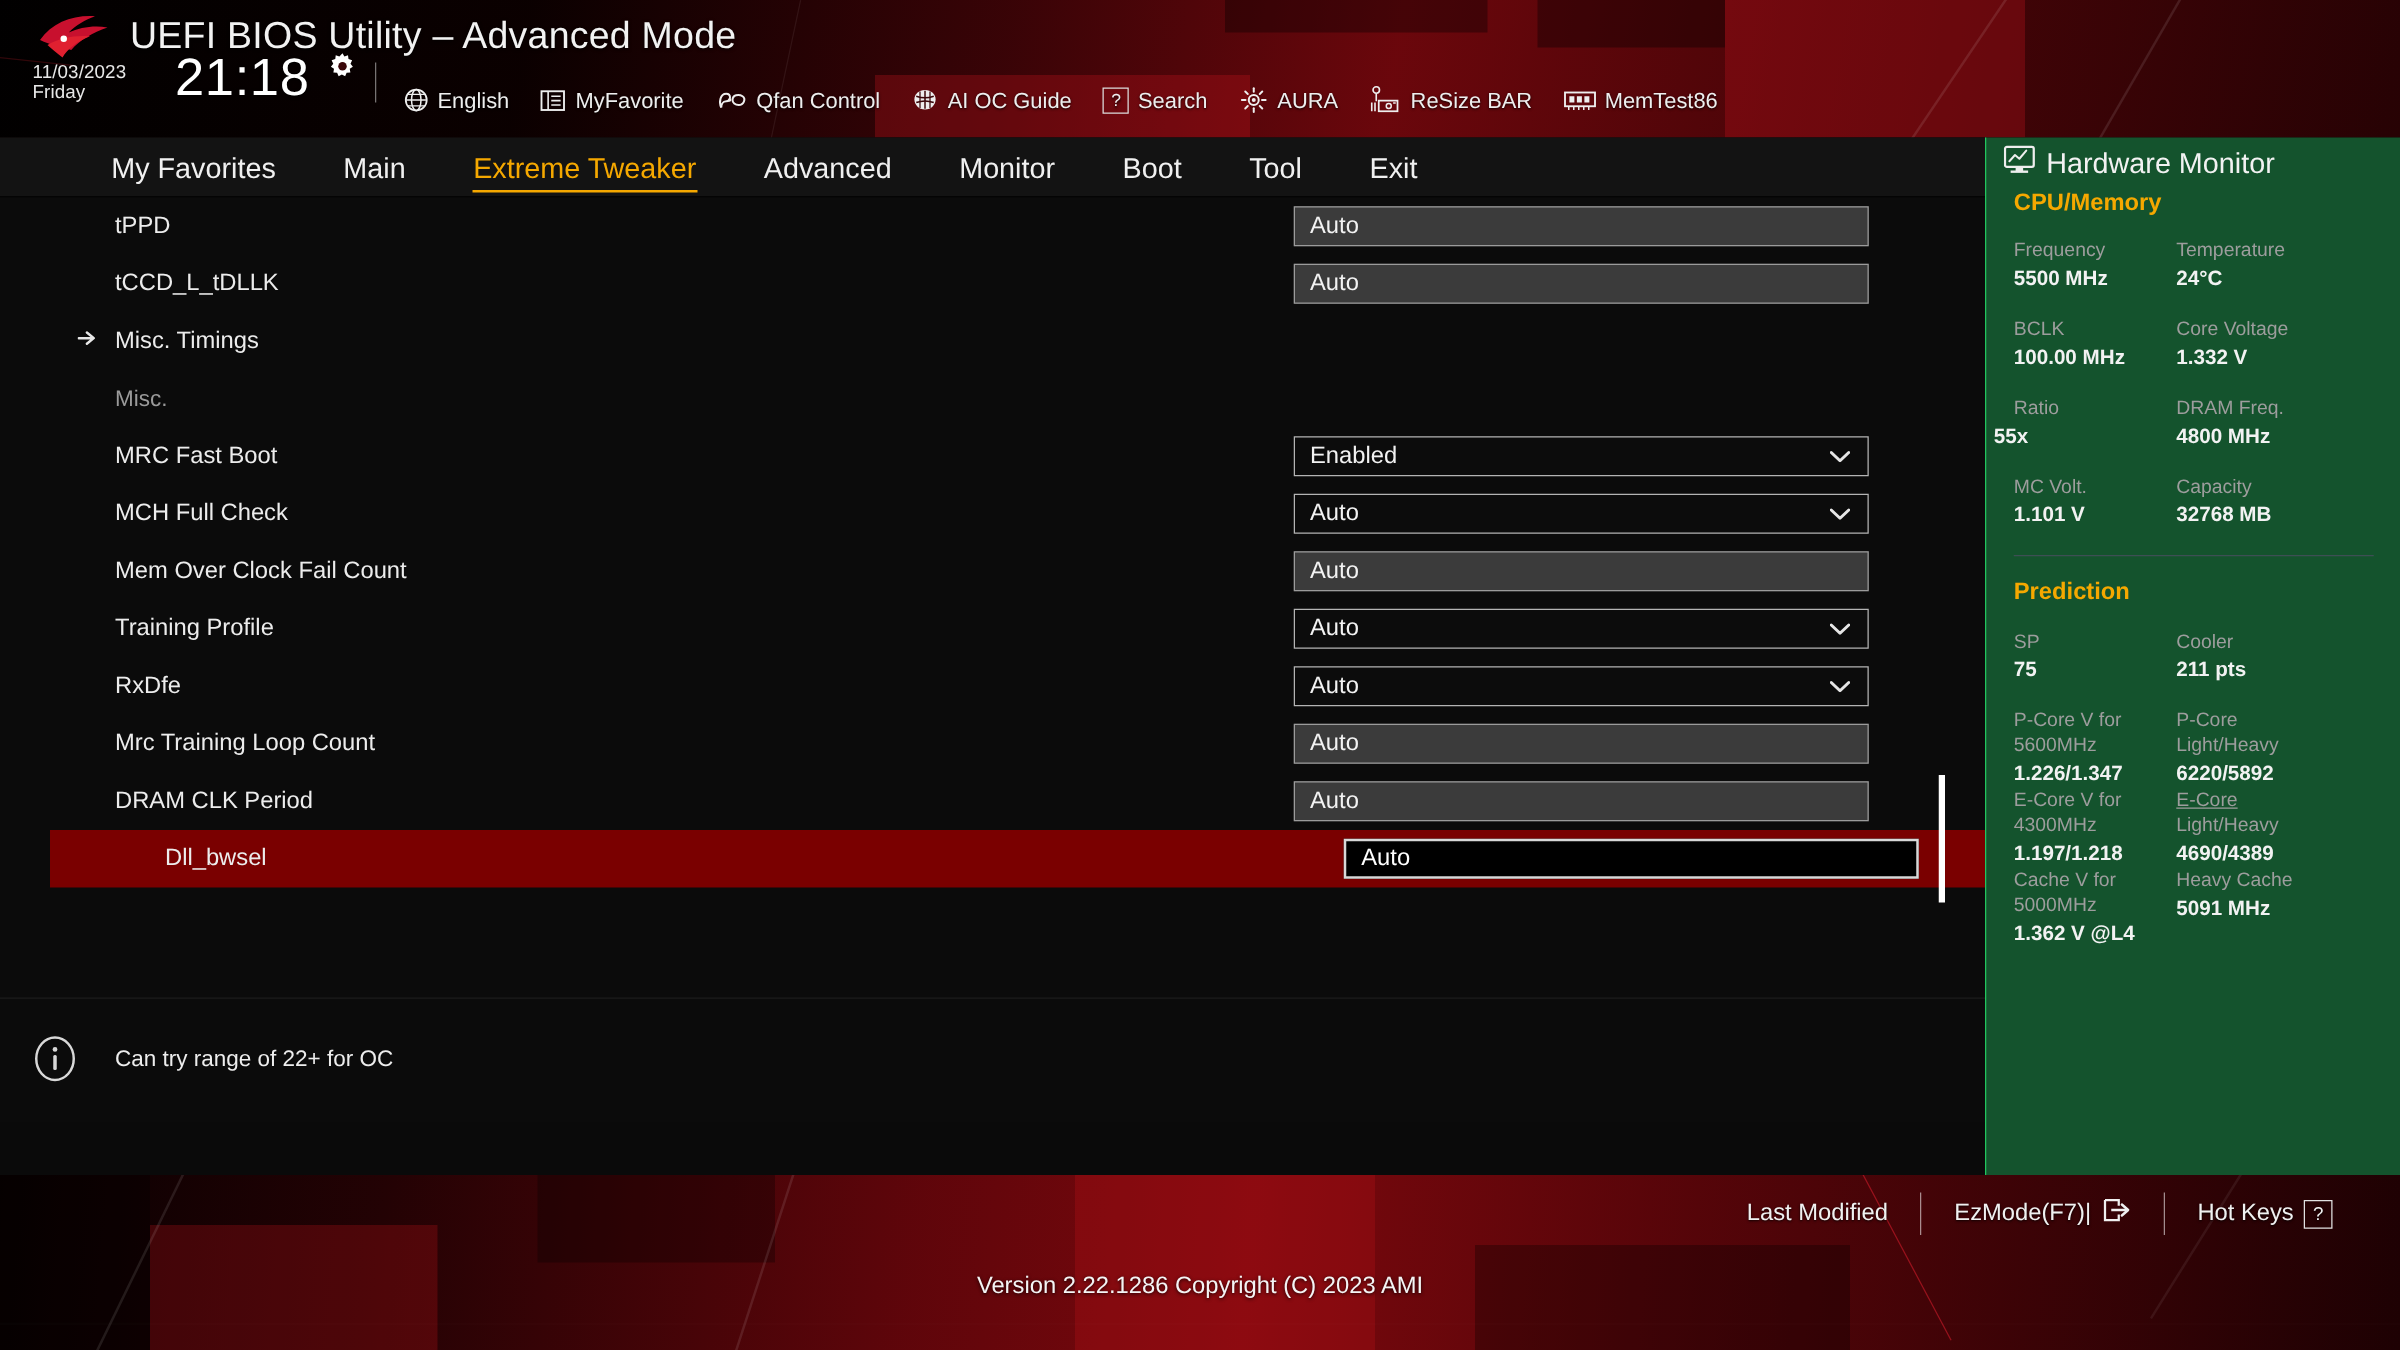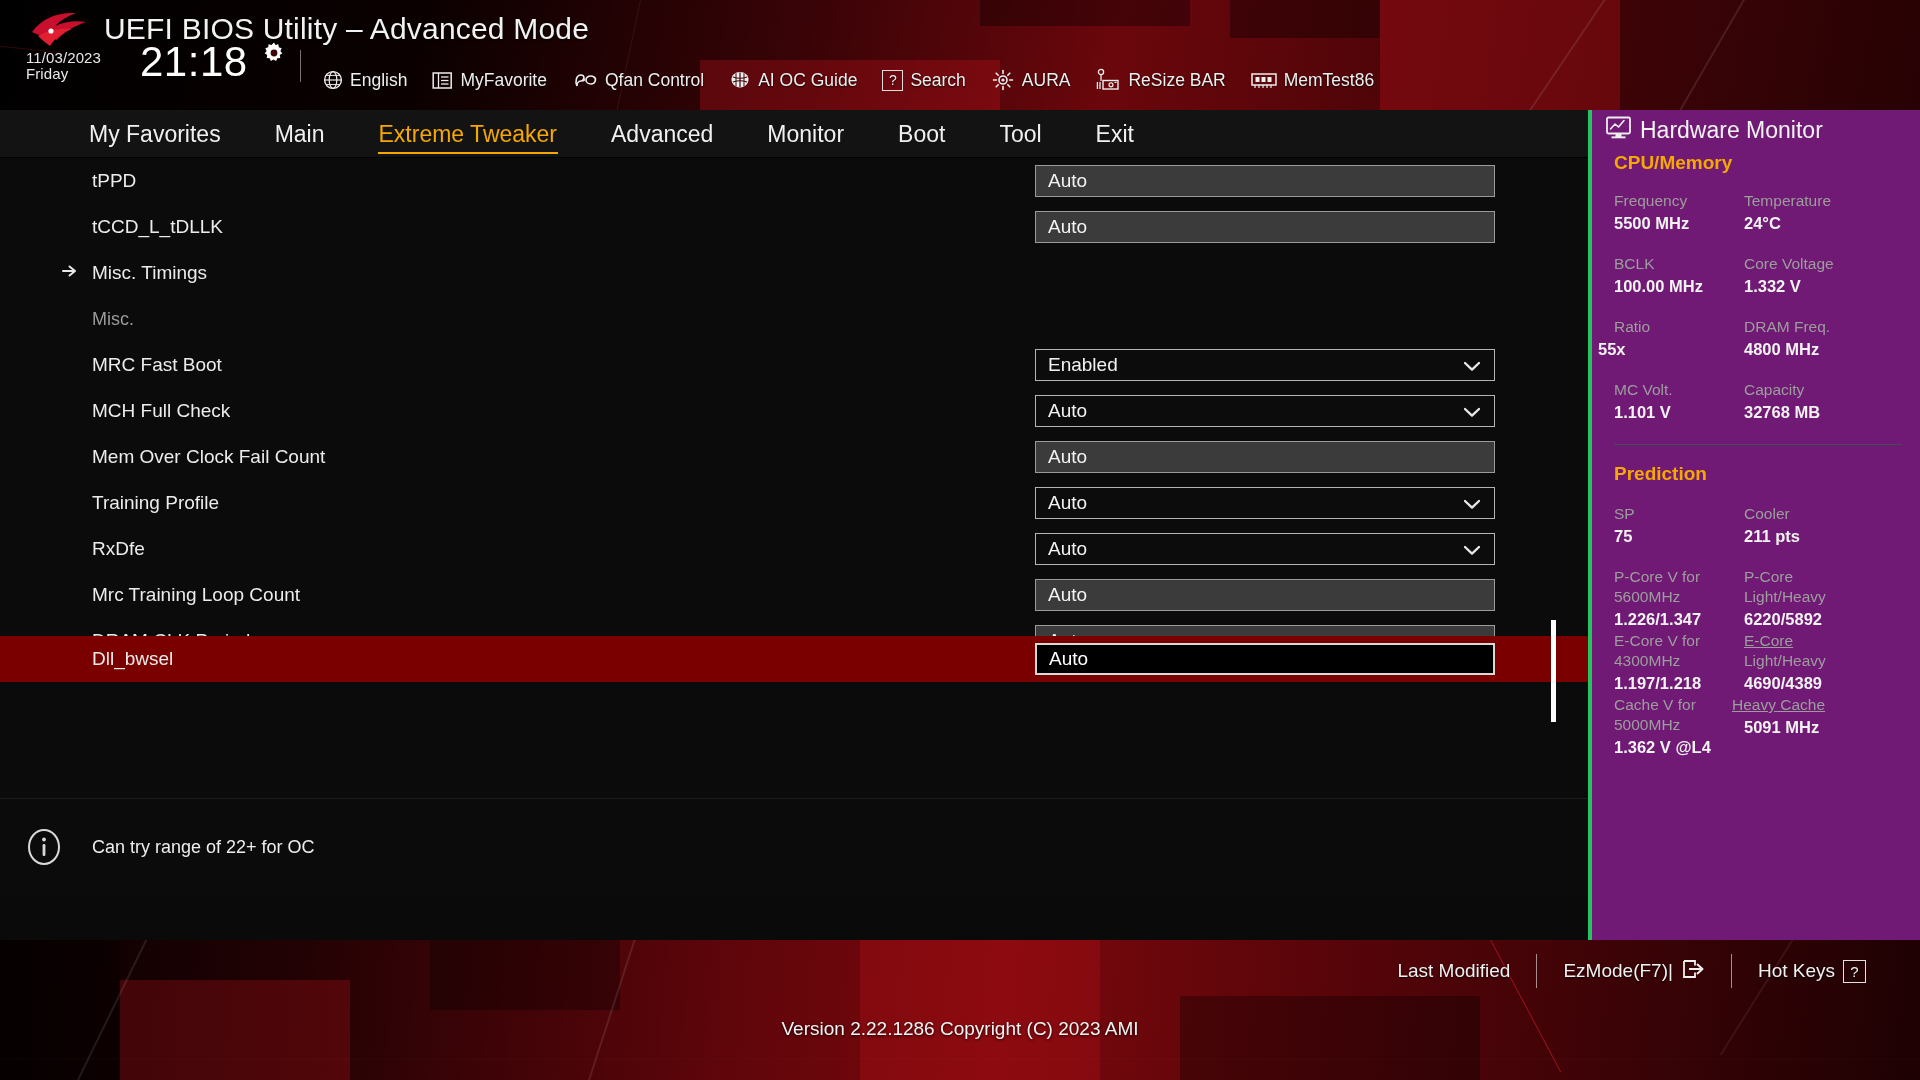--- a/index.html
+++ b/index.html
@@ -121,21 +121,21 @@
     background:#0b0b0b; border-top:1px solid #1c1c1c;
   }
   .help-ic { position:absolute; left:24px; top:28px; }
   .help-text {
     position:absolute; left:92px; top:38px; font-size:18px; color:#ededed;
   }
 
   
   .hwpanel {
     position:absolute; left:1588px; top:110px; width:332px; height:830px;
-    background:#701a75; border-left:4px solid #22c55e;
+    background:#14532d; border-left:1px solid #22c55e;
   }
   .hw-head {
     position:absolute; left:14px; top:6px; display:flex; align-items:center; gap:9px;
     font-size:23px; color:#f2f2f2; white-space:nowrap;
   }
   .hw-sec {
     position:absolute; left:22px; font-size:19px; color:#f5a800; font-weight:700;
   }
   .hw-k {
     position:absolute; font-size:15.5px; color:#9d9d9d; white-space:nowrap; line-height:1.18;
@@ -417,21 +417,21 @@
     <div class="row" style="top:414px;">
       <span class="label">Mrc Training Loop Count</span>
       <div class="ctl input" style="top:7px;">Auto</div>
     </div>
 
     <div class="row" style="top:460px;">
       <span class="label">DRAM CLK Period</span>
       <div class="ctl input" style="top:7px;">Auto</div>
     </div>
 
-    <div class="row selected" style="top:478px;">
+    <div class="row selected" style="top:506px;margin-left:40px;">
       <span class="label">Dll_bwsel</span>
       <div class="ctl input focused" style="top:7px;">Auto</div>
     </div>
 
     <div class="scrollbar">
       <div class="scroll-thumb" id="thumb" style="top: 462px; height: 102px;"></div>
     </div>
   </div>
 
   <div class="helpbar">
@@ -500,21 +500,21 @@
     <div class="hw-k" style="left:22px;top:522px;">E-Core V for</div>
     <div class="hw-k cyan" style="left:22px;top:542px;">4300MHz</div>
     <div class="hw-v" style="left:22px;top:564px;">1.197/1.218</div>
     <div class="hw-k" style="left:152px;top:522px;text-decoration:underline;">E-Core</div>
     <div class="hw-k" style="left:152px;top:542px;">Light/Heavy</div>
     <div class="hw-v" style="left:152px;top:564px;">4690/4389</div>
 
     <div class="hw-k" style="left:22px;top:586px;">Cache V for</div>
     <div class="hw-k cyan" style="left:22px;top:606px;">5000MHz</div>
     <div class="hw-v" style="left:22px;top:628px;">1.362 V @L4</div>
-    <div class="hw-k" style="left:140px;top:586px;text-decoration:underline;">Heavy Cache</div>
+    <div class="hw-k" style="left:152px;top:586px;">Heavy Cache</div>
     <div class="hw-v" style="left:152px;top:608px;">5091 MHz</div>
 
   </div>
 
   <div class="footer">
     <div class="ft-dark" style="left:0;top:0;width:120px;height:140px;"></div>
     <div class="ft-red" style="left:120px;top:40px;width:230px;height:100px;"></div>
     <div class="ft-dark" style="left:430px;top:0;width:190px;height:70px;"></div>
     <div class="ft-red" style="left:860px;top:0;width:240px;height:140px;"></div>
     <div class="ft-dark" style="left:1180px;top:56px;width:300px;height:84px;"></div>

